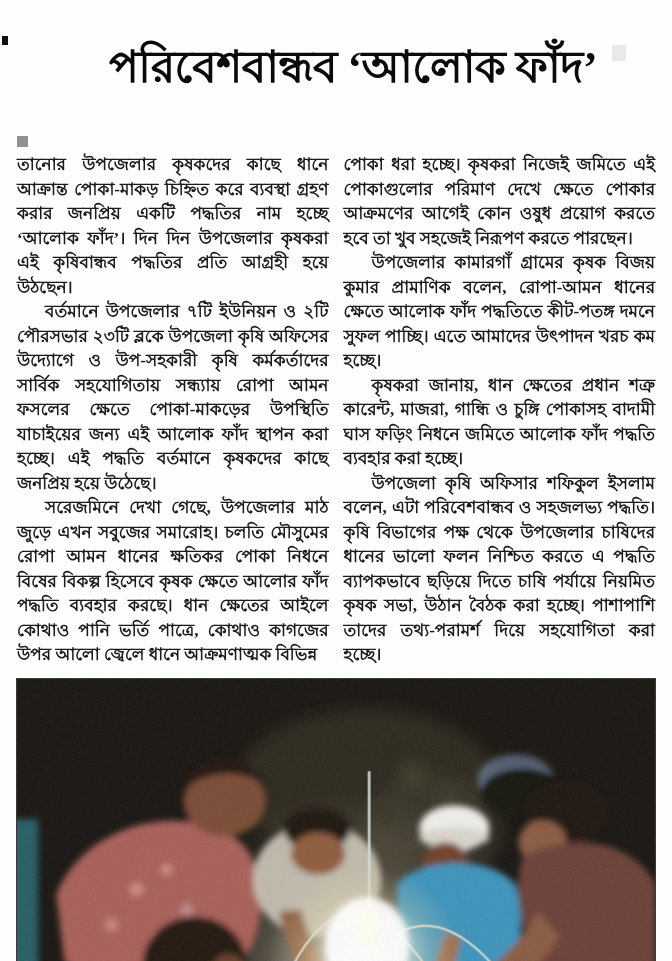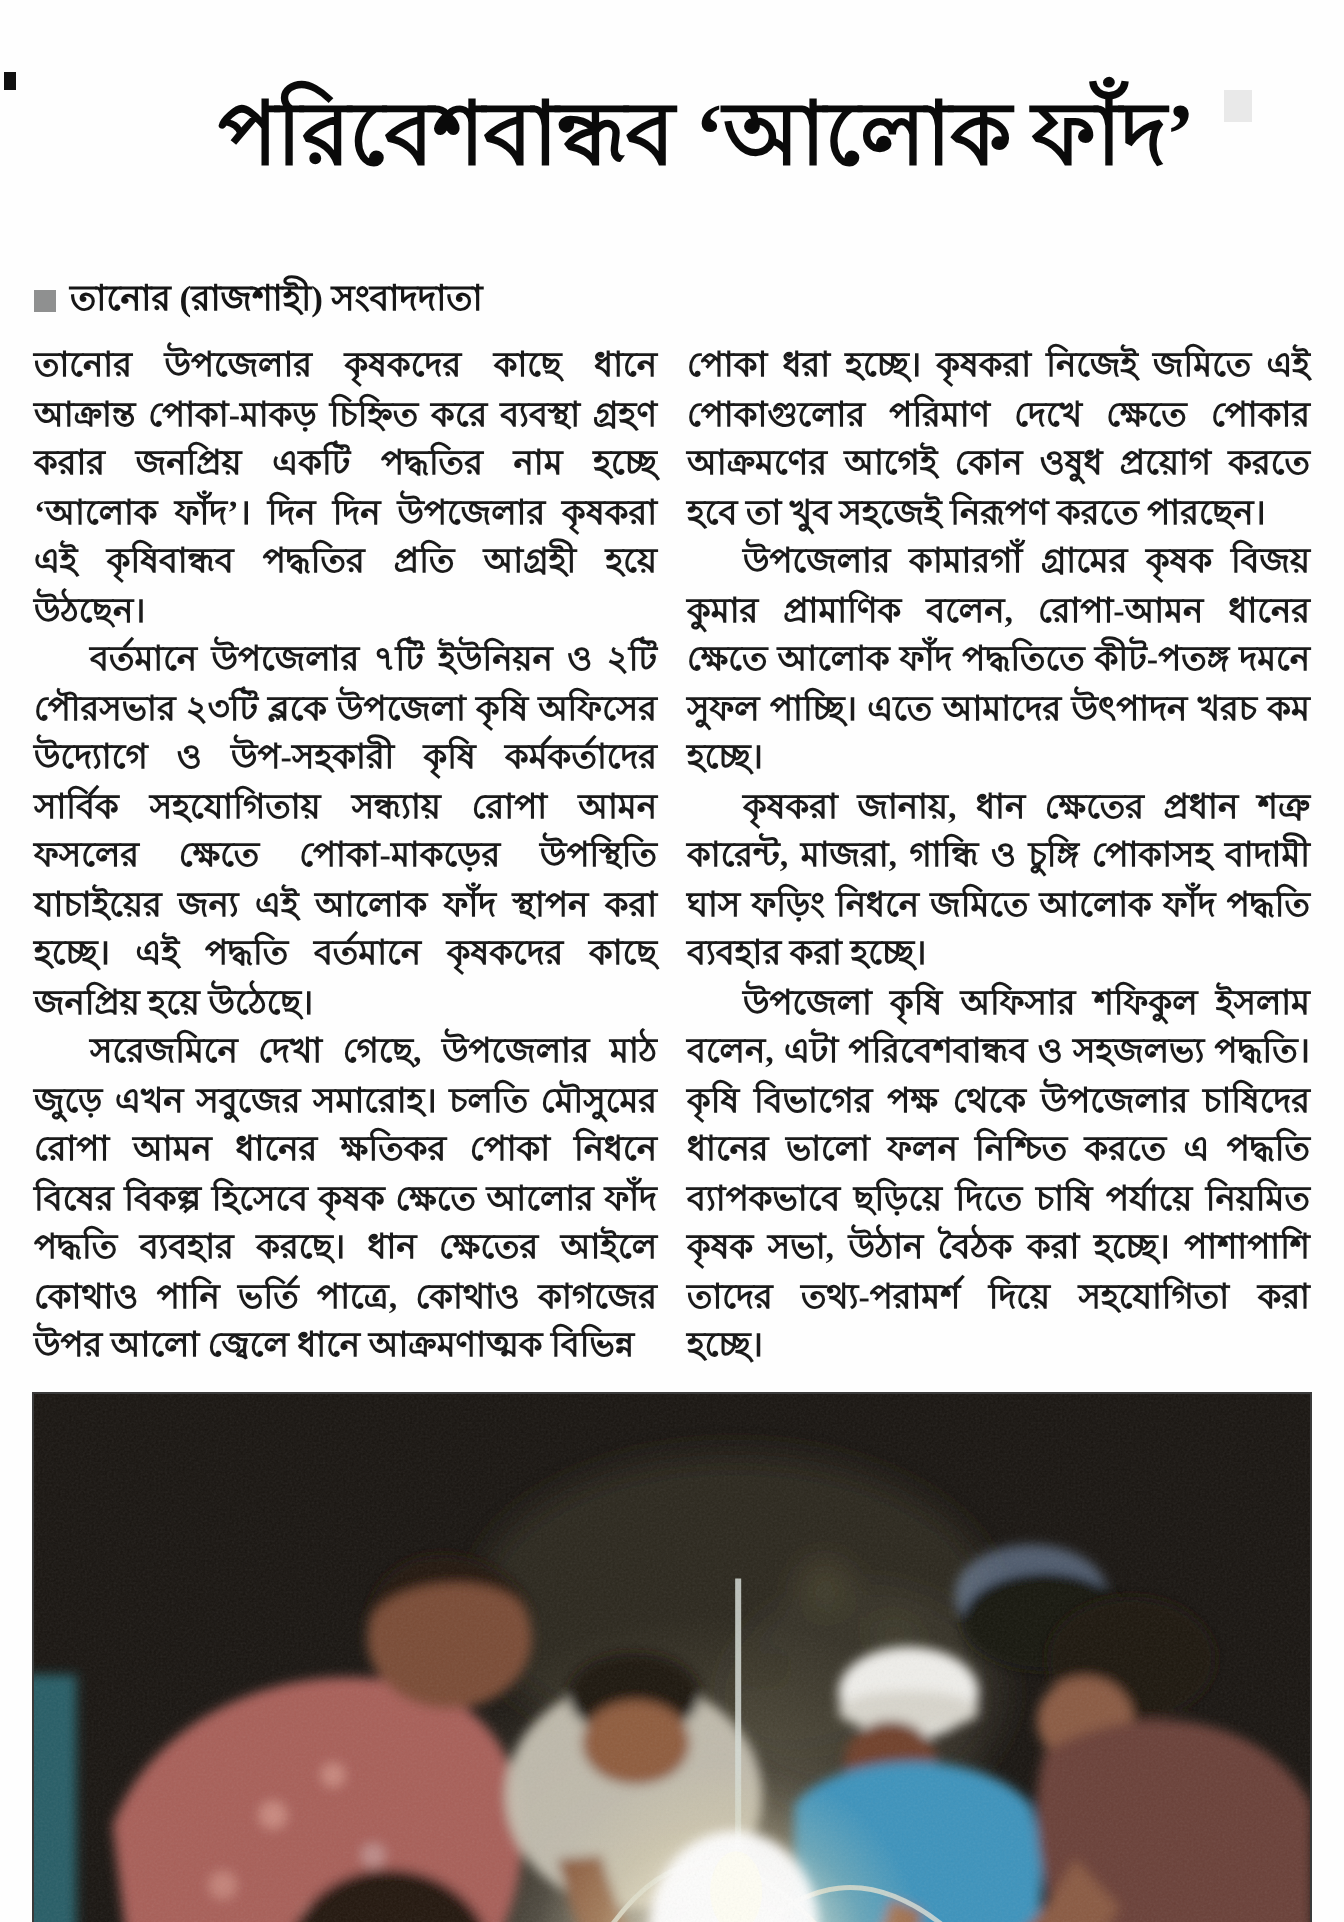--- a/index.html
+++ b/index.html
@@ -63,21 +63,20 @@
 
   <div class="speck-l"></div>
   <div class="speck-r"></div>
 
   <h1 class="headline">
     <span>পরিবেশবান্ধব ‘আলোক ফাঁদ’</span><br>
   </h1>
 
   <div class="byline">
     <span class="sq"></span>
-    <span>তানোর (রাজশাহী) সংবাদদাতা</span>
   </div>
 
   <div class="cols">
     <div class="col">
       <p>তানোর উপজেলার কৃষকদের কাছে ধানে আক্রান্ত পোকা-মাকড় চিহ্নিত করে ব্যবস্থা গ্রহণ করার জনপ্রিয় একটি পদ্ধতির নাম হচ্ছে ‘আলোক ফাঁদ’। দিন দিন উপজেলার কৃষকরা এই কৃষিবান্ধব পদ্ধতির প্রতি আগ্রহী হয়ে উঠছেন।</p>
       <p class="indent">বর্তমানে উপজেলার ৭টি ইউনিয়ন ও ২টি পৌরসভার ২৩টি ব্লকে উপজেলা কৃষি অফিসের উদ্যোগে ও উপ-সহকারী কৃষি কর্মকর্তাদের সার্বিক সহযোগিতায় সন্ধ্যায় রোপা আমন ফসলের ক্ষেতে পোকা-মাকড়ের উপস্থিতি যাচাইয়ের জন্য এই আলোক ফাঁদ স্থাপন করা হচ্ছে। এই পদ্ধতি বর্তমানে কৃষকদের কাছে জনপ্রিয় হয়ে উঠেছে।</p>
       <p class="indent">সরেজমিনে দেখা গেছে, উপজেলার মাঠ জুড়ে এখন সবুজের সমারোহ। চলতি মৌসুমের রোপা আমন ধানের ক্ষতিকর পোকা নিধনে বিষের বিকল্প হিসেবে কৃষক ক্ষেতে আলোর ফাঁদ পদ্ধতি ব্যবহার করছে। ধান ক্ষেতের আইলে কোথাও পানি ভর্তি পাত্রে, কোথাও কাগজের উপর আলো জ্বেলে ধানে আক্রমণাত্মক বিভিন্ন</p>
     </div>
     <div class="col">
       <p>পোকা ধরা হচ্ছে। কৃষকরা নিজেই জমিতে এই পোকাগুলোর পরিমাণ দেখে ক্ষেতে পোকার আক্রমণের আগেই কোন ওষুধ প্রয়োগ করতে হবে তা খুব সহজেই নিরূপণ করতে পারছেন।</p>

